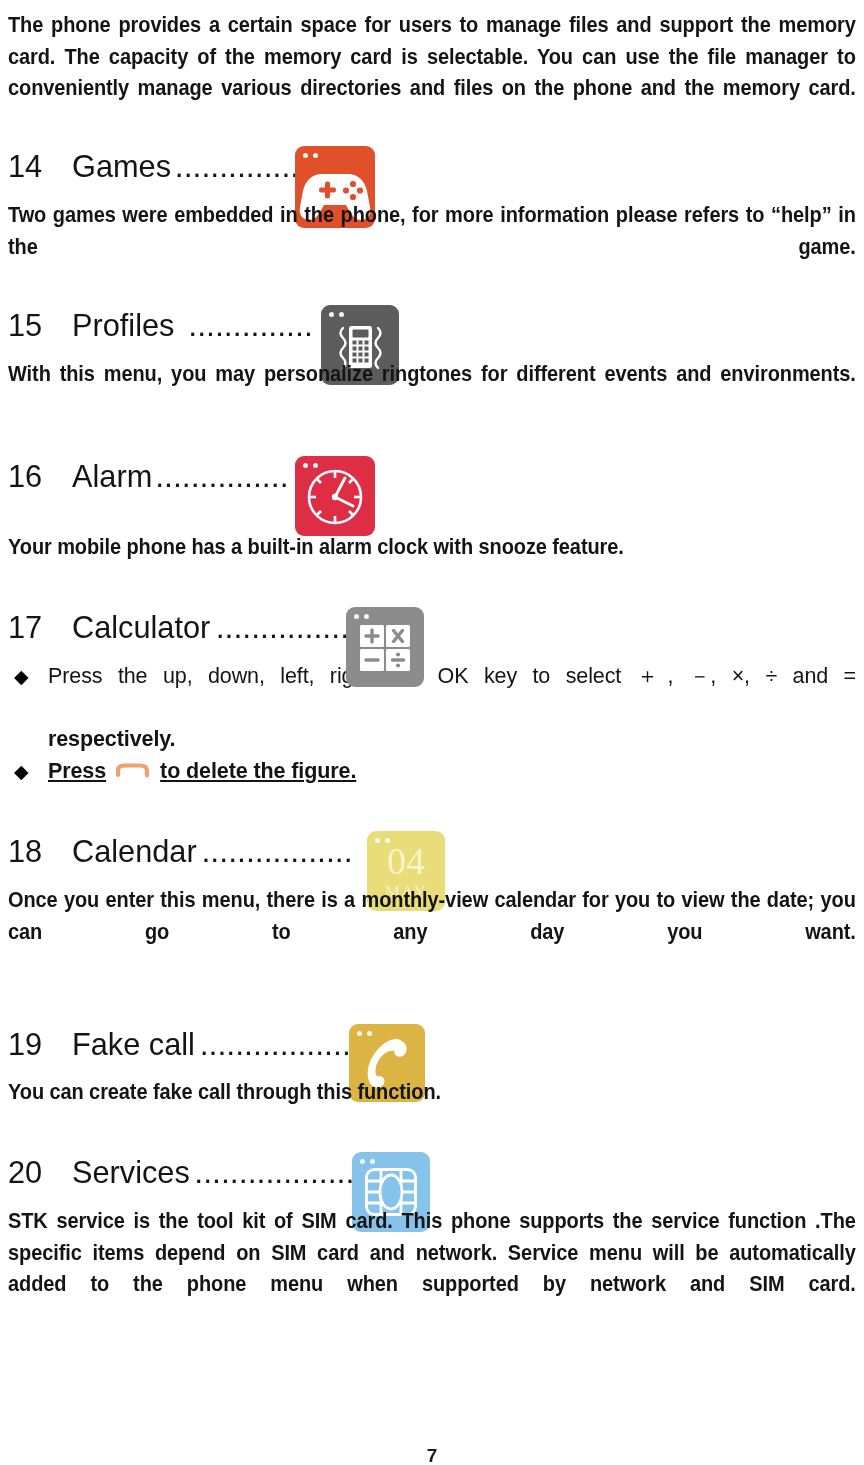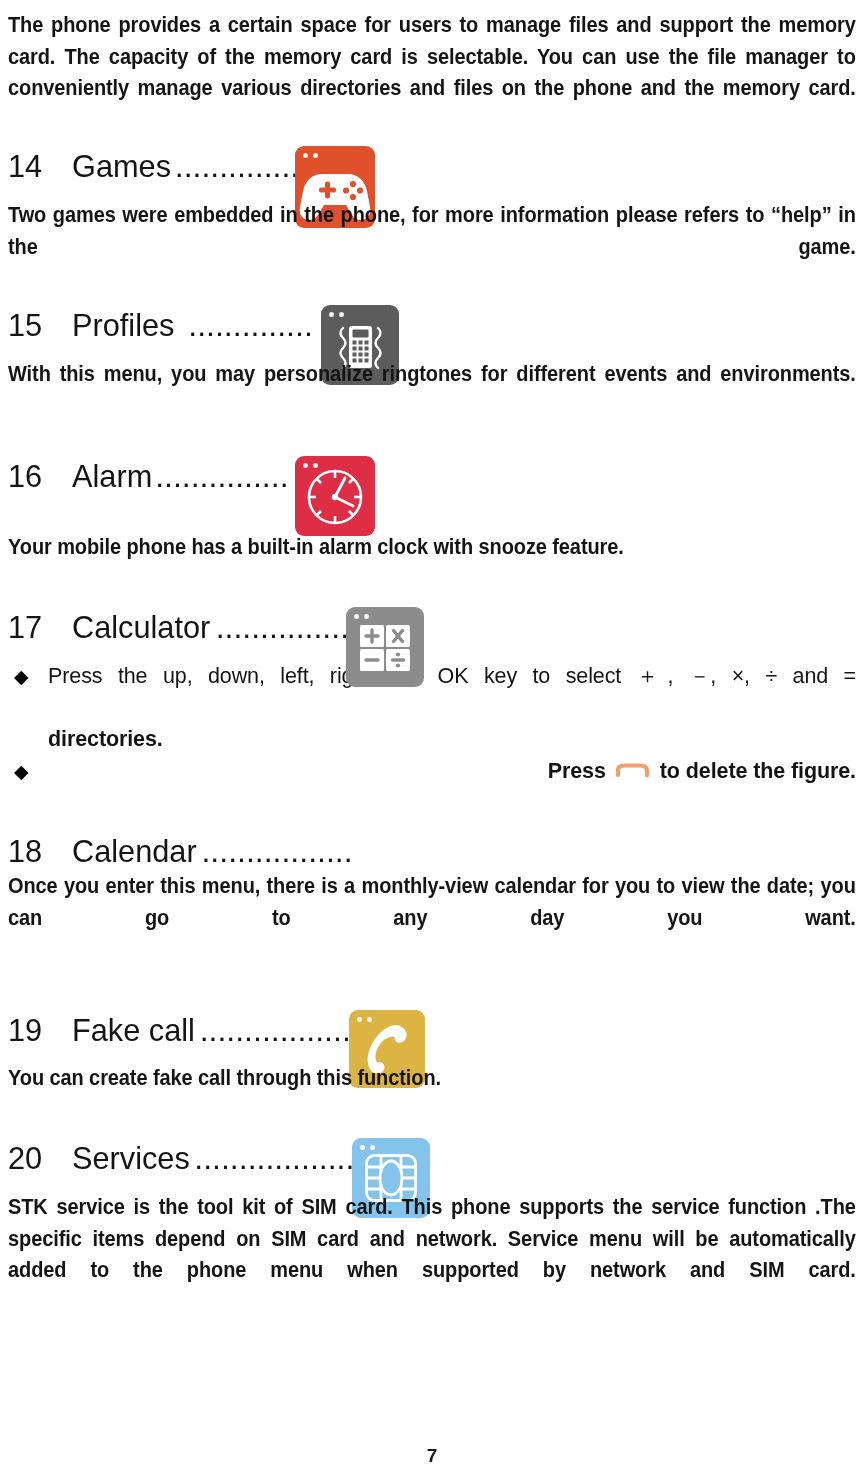--- a/index.html
+++ b/index.html
@@ -305,42 +305,52 @@
         <circle cx="52" cy="47.5" r="2.1" fill="#8c8c8c"></circle>
         <circle cx="52" cy="58.5" r="2.1" fill="#8c8c8c"></circle>
       </svg>
     </span>
   </div>
 
   <div class="bullet-row">
     <span class="bullet-mark">◆</span>
     <span class="bullet-body">
       <span class="jrow op">Press the up, down, left, right and OK key to select ＋, －, ×, ÷ and =</span>
-      <span>directories.</span>
+      <span>respectively.</span>
     </span>
   </div>
 
   <div class="bullet-row">
     <span class="bullet-mark">◆</span>
-    <span class="bullet-body" style="text-align:right;">
+    <span class="bullet-body" style="text-align:left;text-decoration:underline;">
       <span>Press</span><span class="clearkey"><svg viewBox="0 0 34 16" width="34" height="16">
             <path d="M2 12 L2 7 Q2 2.5 9 2.5 L24 2.5 Q31 2.5 31 7.5 L31 12.5" fill="none" stroke="#f0a070" stroke-width="4.2" stroke-linecap="round" stroke-linejoin="round"></path>
           </svg></span><span>to delete the figure.</span>
     </span>
   </div>
 
   <div class="spacer-lg"></div>
   <div class="spacer-sm"></div>
 
   <div class="heading">
     <span class="h-num">18</span>
     <span class="h-gap"></span>
     <span class="h-title">Calendar</span>
     <span class="h-dots">.................</span>
     <span style="display:inline-block;width:14px;"></span>
+    <span class="app-icon" style="width:78px;height:80px;background:#e8dd79;margin-bottom:-26px;">
+      <span class="nubs">
+          <i></i>
+          <i></i>
+        </span>
+      <svg class="icon-art" viewBox="0 0 78 80">
+        <text x="39" y="43" text-anchor="middle" font-family="'Liberation Serif', 'DejaVu Serif', serif" font-size="38" fill="#f9f4c9">04</text>
+        <text x="39" y="66" text-anchor="middle" font-family="'Liberation Serif', 'DejaVu Serif', serif" font-size="17" letter-spacing="1.5" fill="#f6f0bd">MAY</text>
+      </svg>
+    </span>
   </div>
 
   <p class="para last-justify">Once you enter this menu, there is a monthly-view calendar for you to view the date; you can go to any day you want.</p>
 
   <div class="spacer-lg"></div>
   <div class="spacer-sm"></div>
 
   <div class="heading">
     <span class="h-num">19</span>
     <span class="h-gap"></span>

